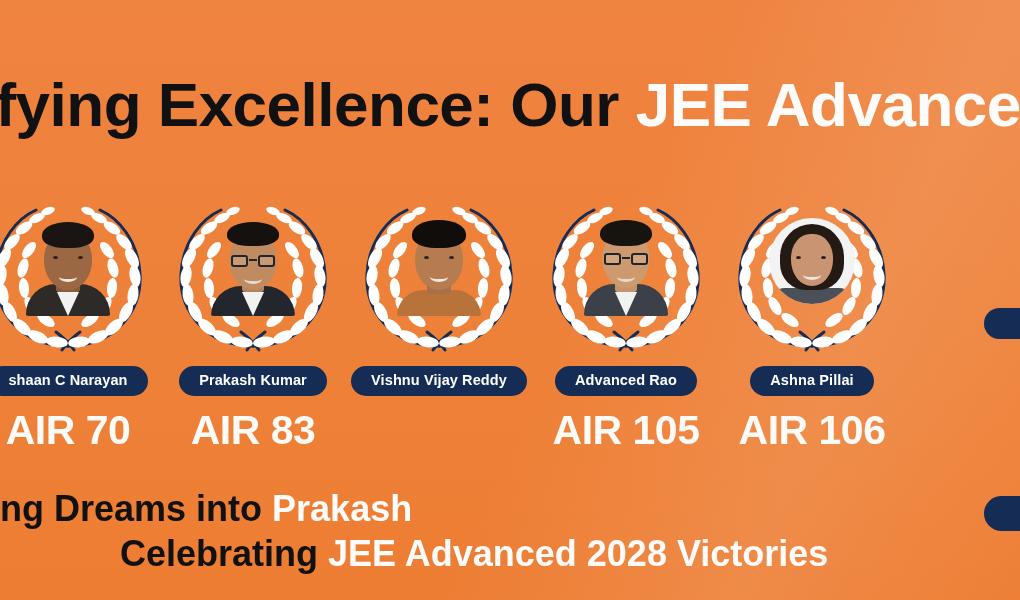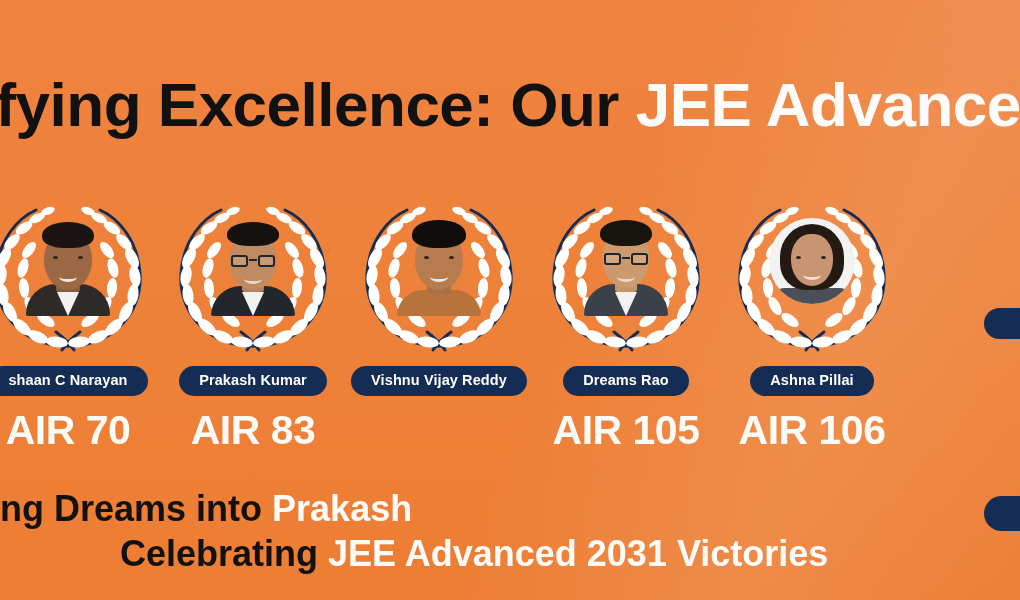--- a/index.html
+++ b/index.html
@@ -467,21 +467,21 @@
             <div class="neck" style="top:58px;width:22px;height:22px;background:#c6946a;"></div>
             <div class="skin" style="top:18px;width:47px;height:58px;background:#cd9a6f;"></div>
             <div class="hair" style="top:8px;width:52px;height:26px;background:#17130f;"></div>
             <div class="glasses" style="top:40px;">
                 <span class="bridge"></span>
               </div>
             <div class="smile" style="top:60px;border-bottom-color:#ead9c9;"></div>
           </div>
         </div>
       </div>
-      <div class="name-pill">Dreams Rao</div>
+      <div class="name-pill">Advanced Rao</div>
       <div class="rank">AIR 105</div>
     </div>
 
     <div class="winner" style="left:718px;">
       <div class="medallion">
         <svg viewBox="0 0 188 164">
           <g fill="none" stroke="#152c54" stroke-width="3" stroke-linecap="round">
             <path d="M94 150 C 46 150, 20 114, 22 78 C 24 44, 44 22, 62 14"></path>
             <path d="M94 150 C 142 150, 168 114, 166 78 C 164 44, 144 22, 126 14"></path>
             <path d="M82 136 C 90 142, 96 148, 100 154"></path>
@@ -539,20 +539,20 @@
 
   </div>
 
   <div class="tagline">
     <div class="tag-line1">
       <span class="t-dark">rming Dreams into</span>
       <span class="t-light">Prakash</span>
     </div>
     <div class="tag-line2">
       <span class="t-dark">Celebrating</span>
-      <span class="t-light">JEE Advanced 2031 Victories</span>
+      <span class="t-light">JEE Advanced 2028 Victories</span>
     </div>
   </div>
 
   <div class="edge-pill edge-pill-1"></div>
   <div class="edge-pill edge-pill-2"></div>
 
 </div>
 
 </body></html>

